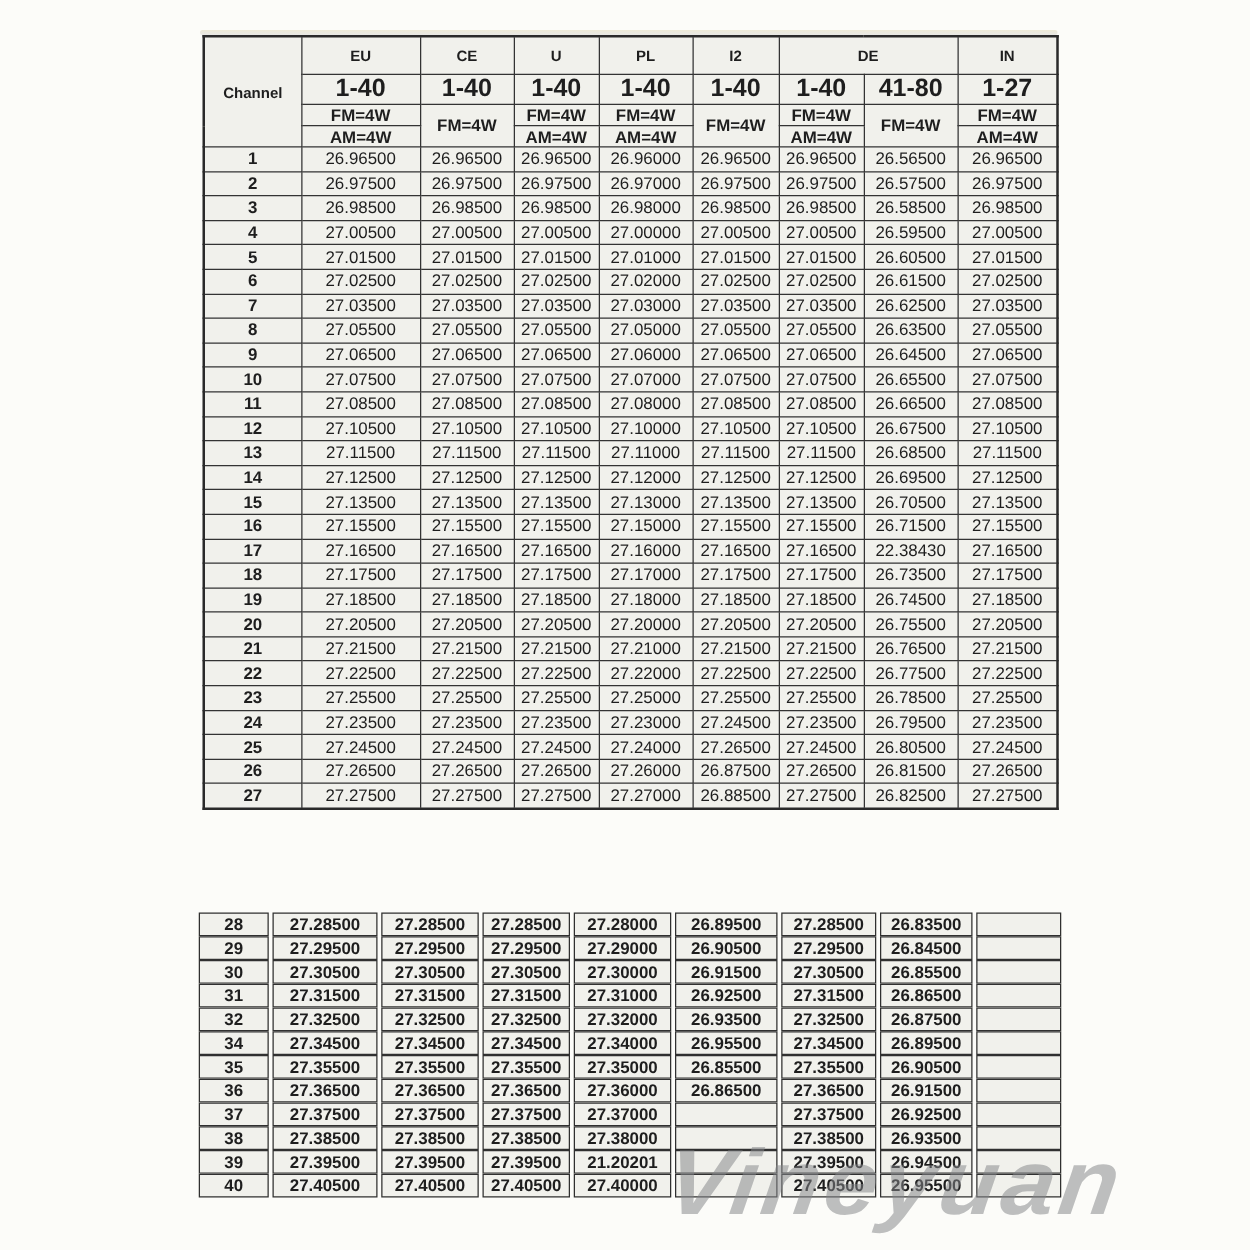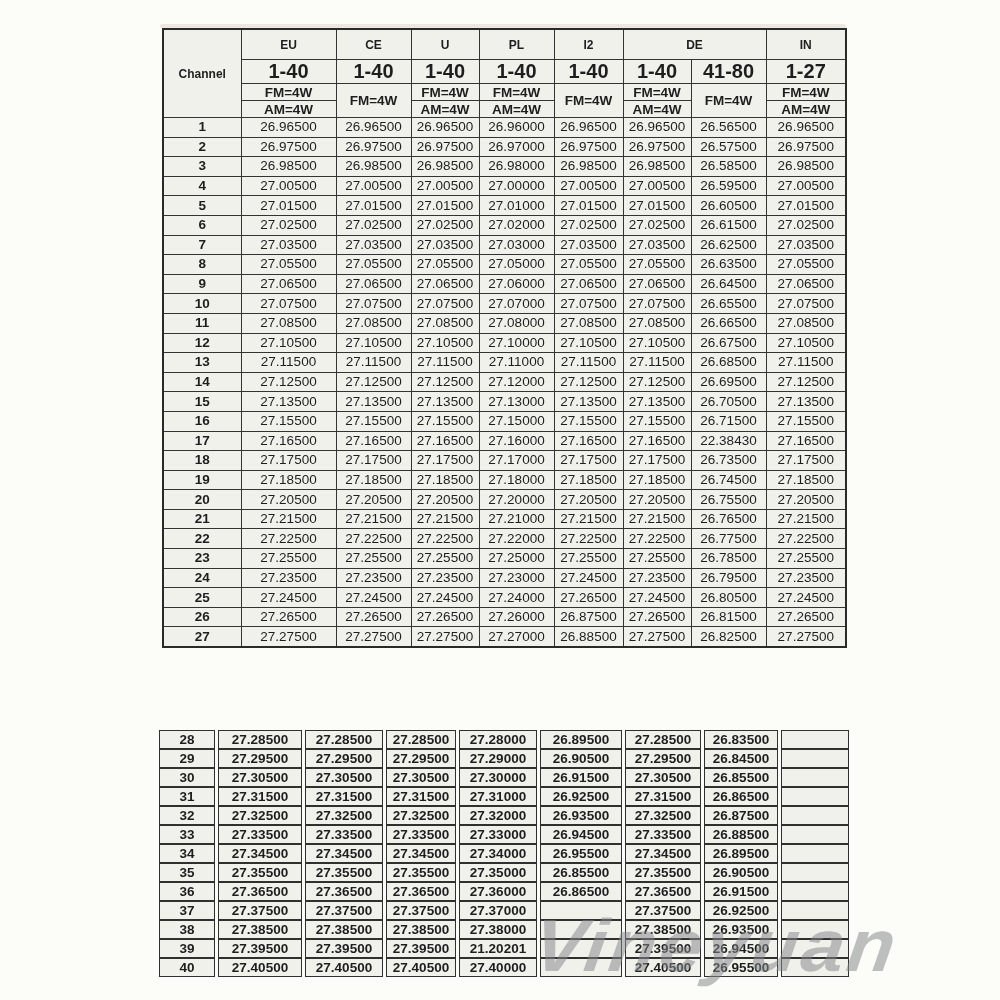--- a/index.html
+++ b/index.html
@@ -480,31 +480,20 @@
           <td>27.32500</td>
           <td>27.32500</td>
           <td>27.32500</td>
           <td>27.32000</td>
           <td>26.93500</td>
           <td>27.32500</td>
           <td>26.87500</td>
           <td></td>
         </tr>
         <tr>
-          <td class="ch">33</td>
-          <td>27.33500</td>
-          <td>27.33500</td>
-          <td>27.33500</td>
-          <td>27.33000</td>
-          <td>26.94500</td>
-          <td>27.33500</td>
-          <td>26.88500</td>
-          <td></td>
-        </tr>
-        <tr>
           <td class="ch">34</td>
           <td>27.34500</td>
           <td>27.34500</td>
           <td>27.34500</td>
           <td>27.34000</td>
           <td>26.95500</td>
           <td>27.34500</td>
           <td>26.89500</td>
           <td></td>
         </tr>

